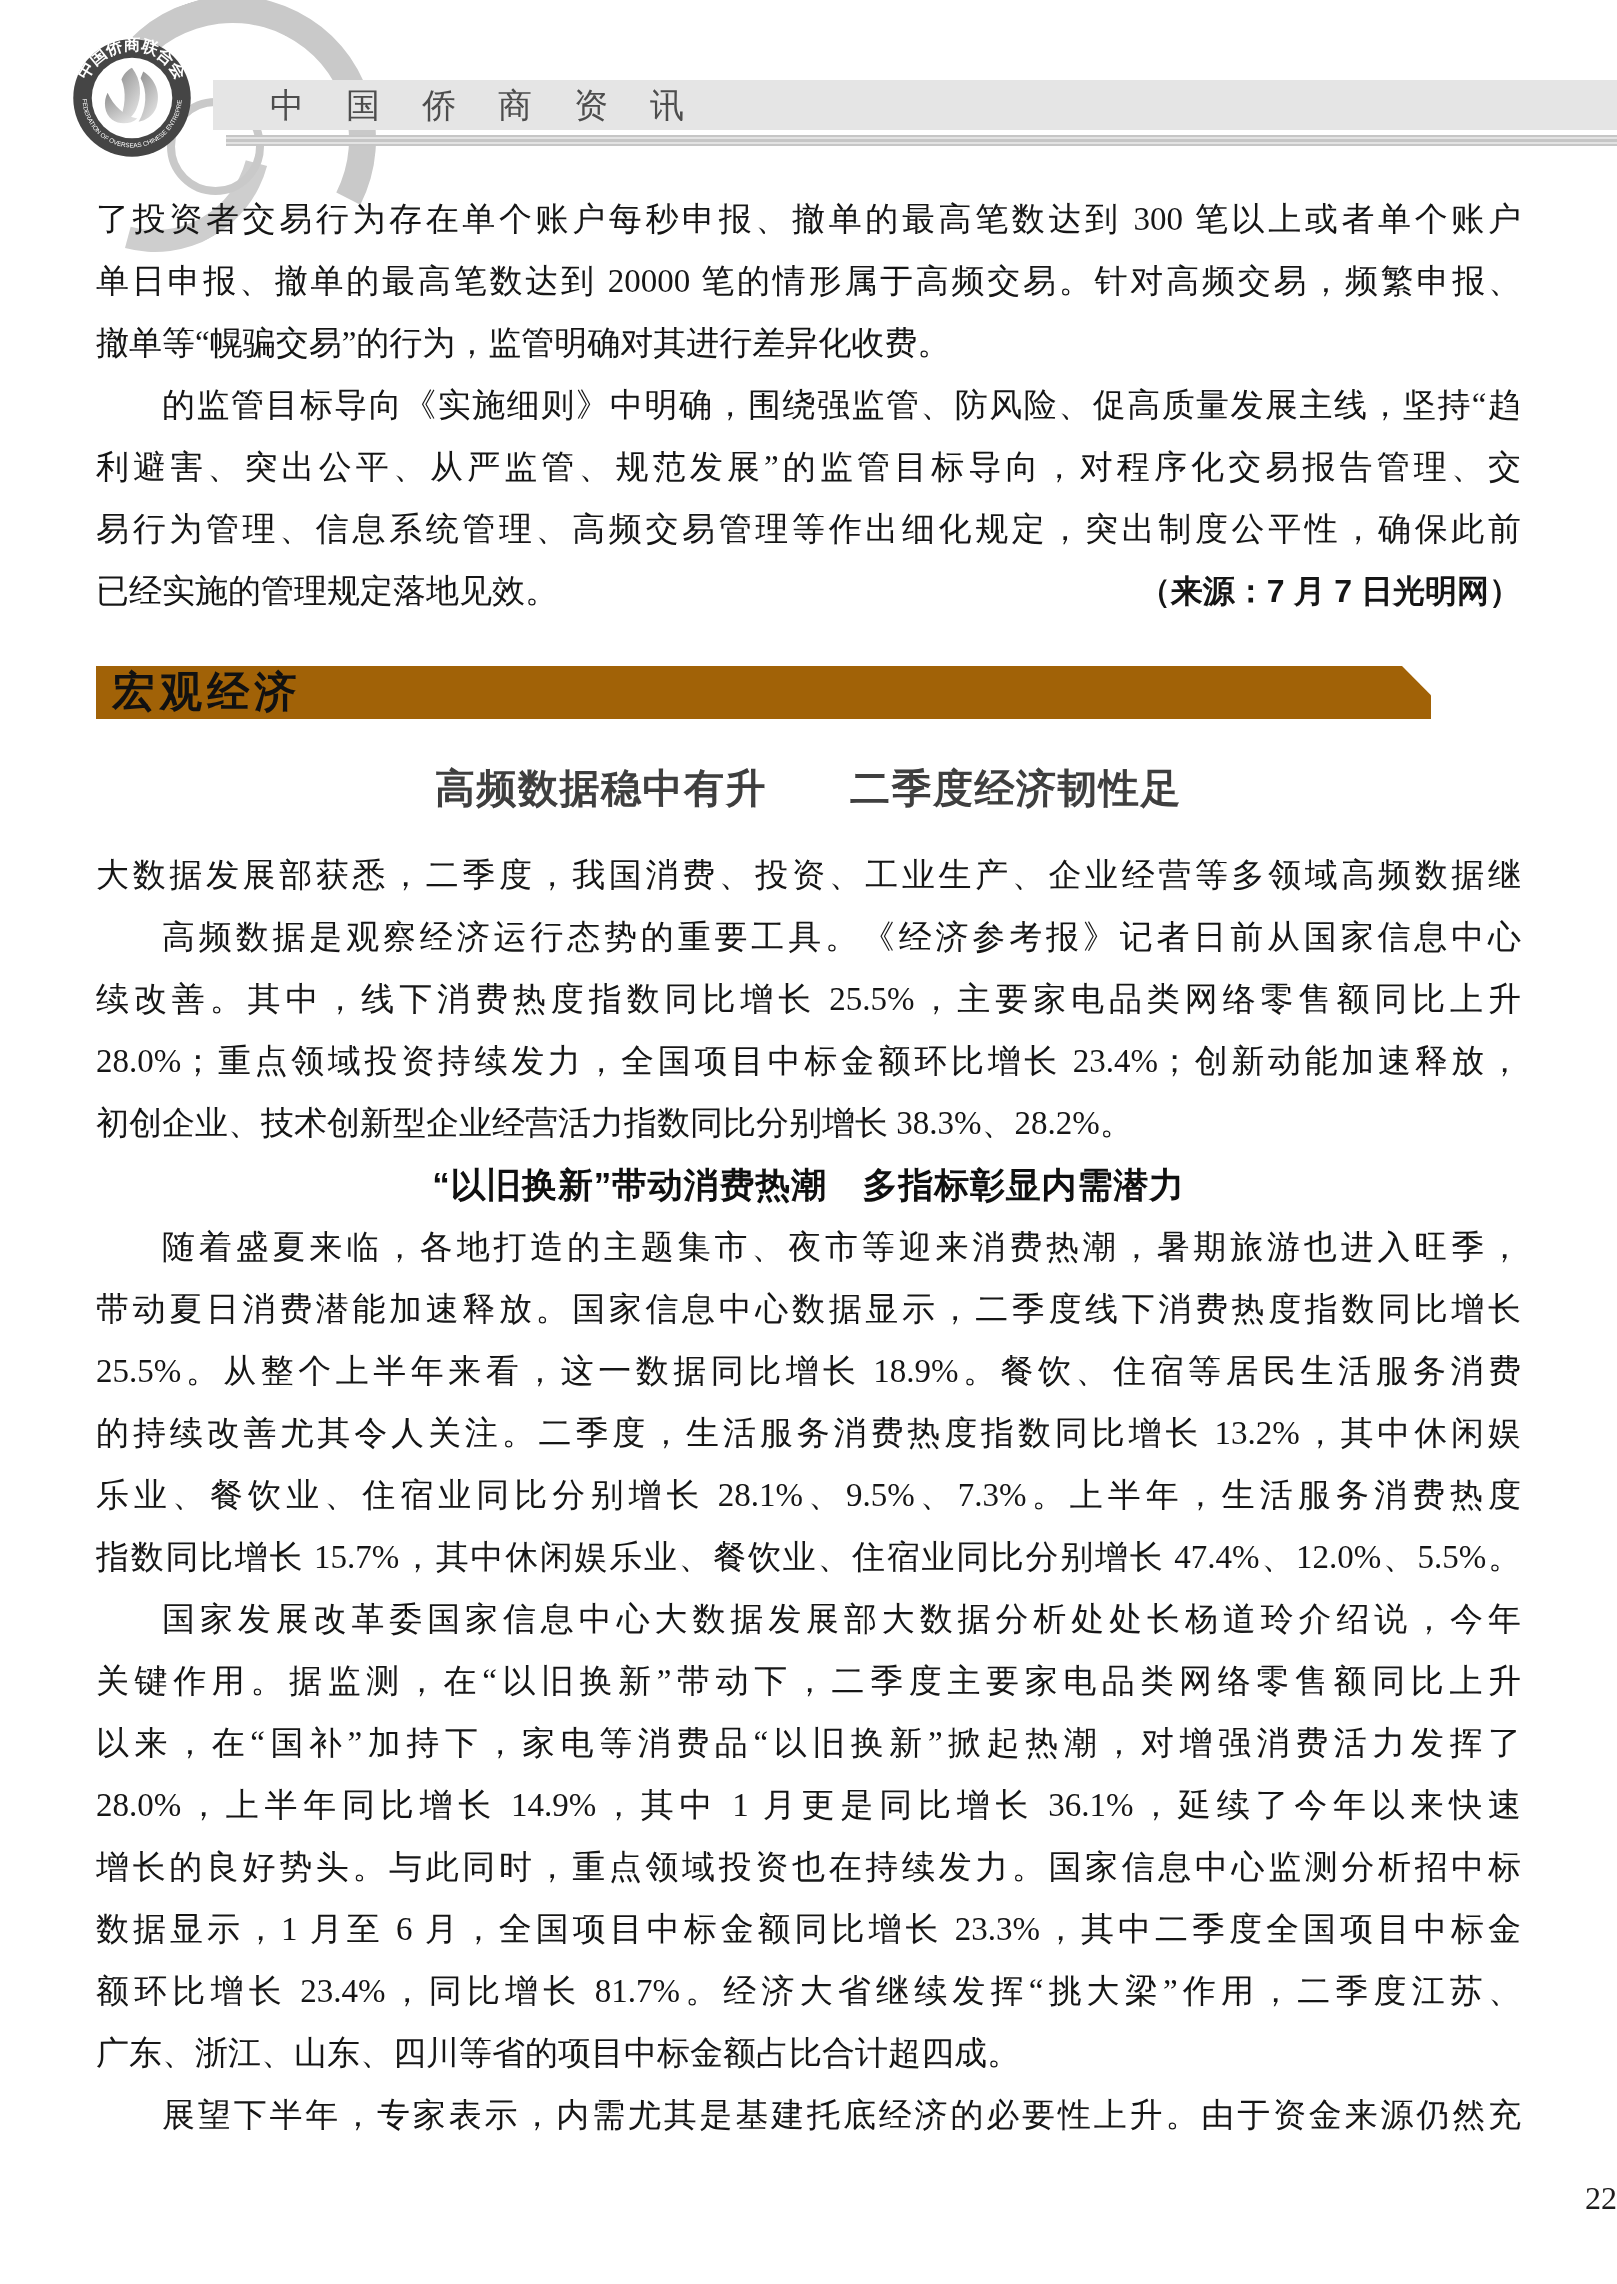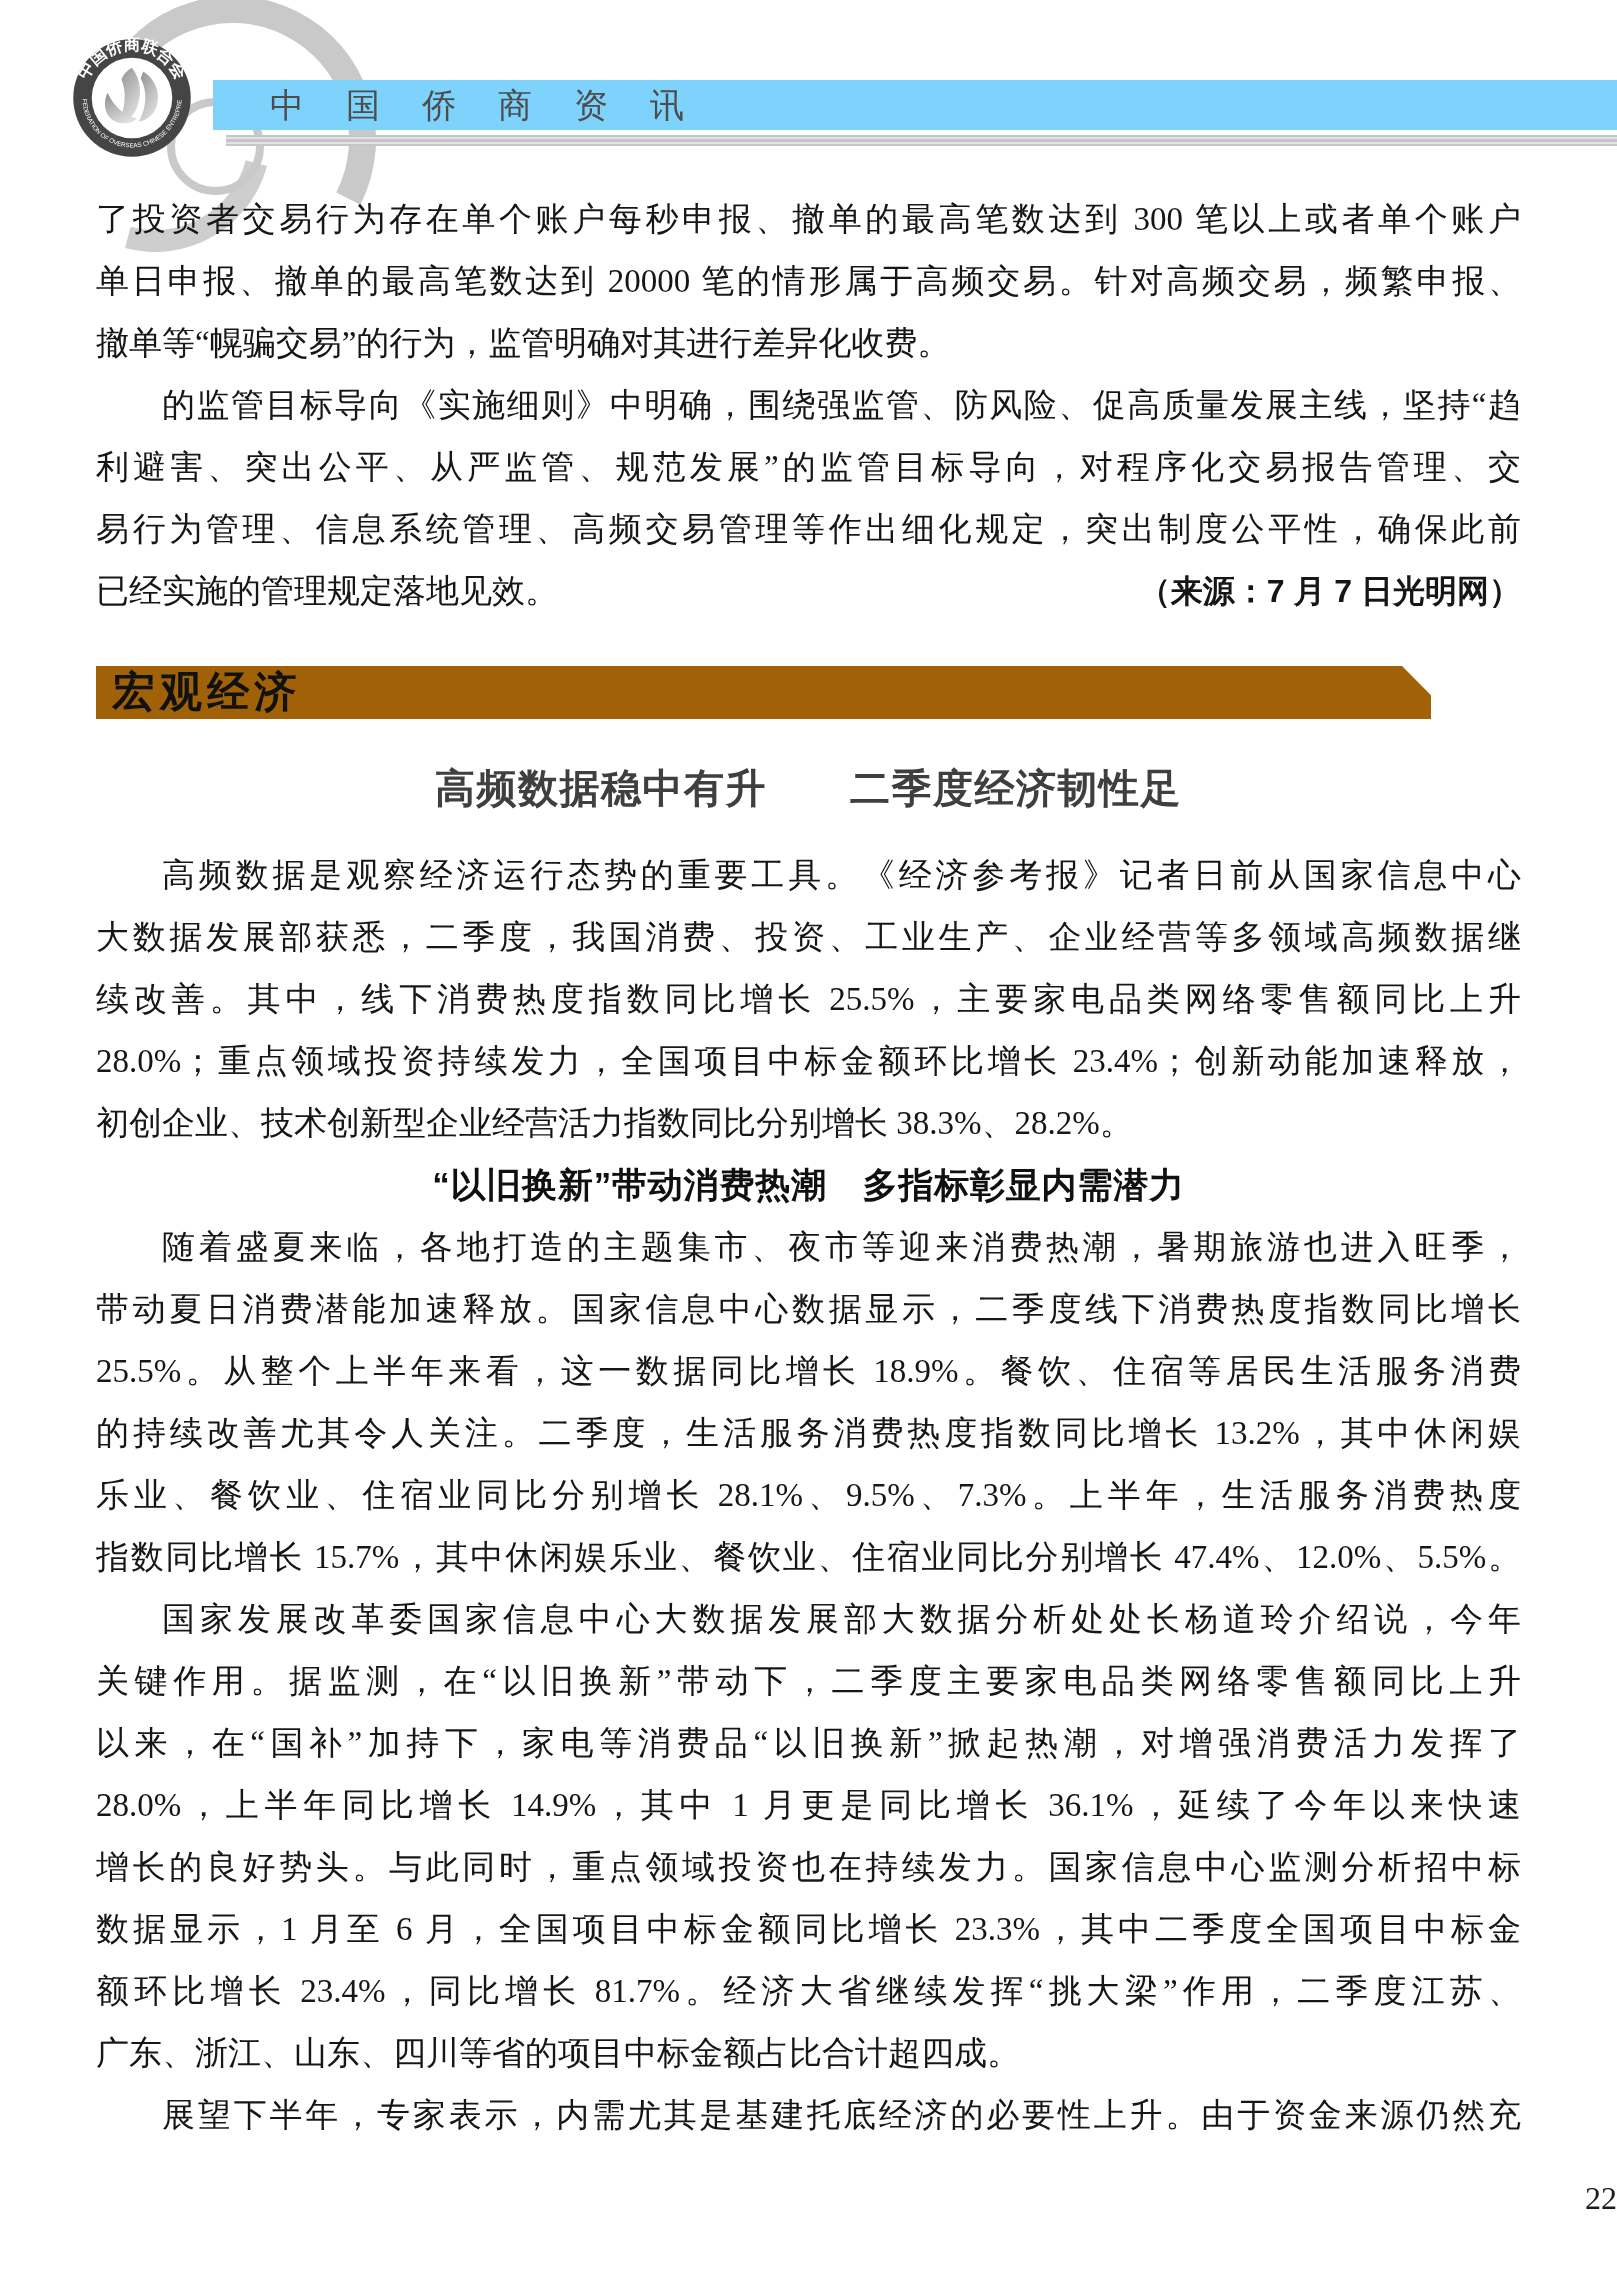--- a/index.html
+++ b/index.html
@@ -13,21 +13,21 @@
   }
   
   .deco{position:absolute;z-index:0;border-radius:50%;}
   .deco-arc1{left:89px;top:-4.5px;width:233px;height:233px;border:27px solid transparent;
     border-top-color:#c9c9c9;border-right-color:#c9c9c9;transform:rotate(-18deg);}
   .deco-arc2{left:39px;top:19.6px;width:188px;height:188px;border:22.6px solid transparent;
     border-top-color:#cecece;transform:rotate(150deg);}
   .deco-ring{left:167px;top:98px;width:81px;height:81px;border:8.3px solid #c9c9c9;}
   .masthead-bar{
     position:absolute;z-index:1;left:213px;right:0;top:80px;height:50px;
-    background:#7dd3fc;
+    background:#e5e5e5;
   }
   .masthead-title{
     position:absolute;left:57px;top:7.5px;
     font-size:34px;line-height:35px;color:#4d4d4d;
     letter-spacing:42px;white-space:nowrap;
     font-family:"Liberation Serif","DejaVu Serif",serif;
   }
   .masthead-stripes{
     position:absolute;z-index:1;left:226px;right:0;top:135px;height:11.3px;
     background:repeating-linear-gradient(to bottom,#c6c6c6 0 2.3px,#e3e3e3 2.3px 4.5px);
@@ -139,22 +139,22 @@
       </span>
     </p>
 
     <div class="section-bar">
       <span class="section-label">宏观经济</span>
     </div>
 
     <h1 class="article-title">高频数据稳中有升　　二季度经济韧性足</h1>
 
     <p class="para">
+      <span class="line jl">大数据发展部获悉，二季度，我国消费、投资、工业生产、企业经营等多领域高频数据继</span>
       <span class="line jl ind">高频数据是观察经济运行态势的重要工具。《经济参考报》记者日前从国家信息中心</span>
-      <span class="line jl">大数据发展部获悉，二季度，我国消费、投资、工业生产、企业经营等多领域高频数据继</span>
       <span class="line jl">续改善。其中，线下消费热度指数同比增长 25.5%，主要家电品类网络零售额同比上升</span>
       <span class="line jl">28.0%；重点领域投资持续发力，全国项目中标金额环比增长 23.4%；创新动能加速释放，</span>
       <span class="line">初创企业、技术创新型企业经营活力指数同比分别增长 38.3%、28.2%。</span>
     </p>
 
     <div class="subheading">“以旧换新”带动消费热潮　多指标彰显内需潜力</div>
 
     <p class="para">
       <span class="line jl ind">随着盛夏来临，各地打造的主题集市、夜市等迎来消费热潮，暑期旅游也进入旺季，</span>
       <span class="line jl">带动夏日消费潜能加速释放。国家信息中心数据显示，二季度线下消费热度指数同比增长</span>

